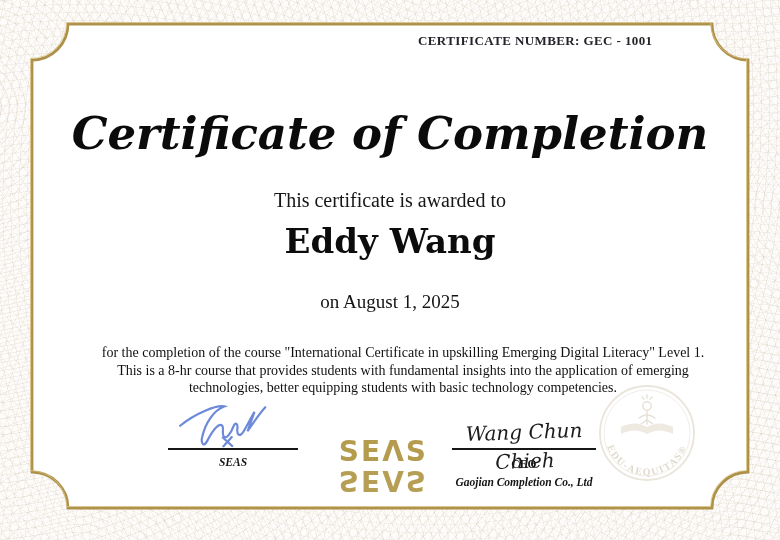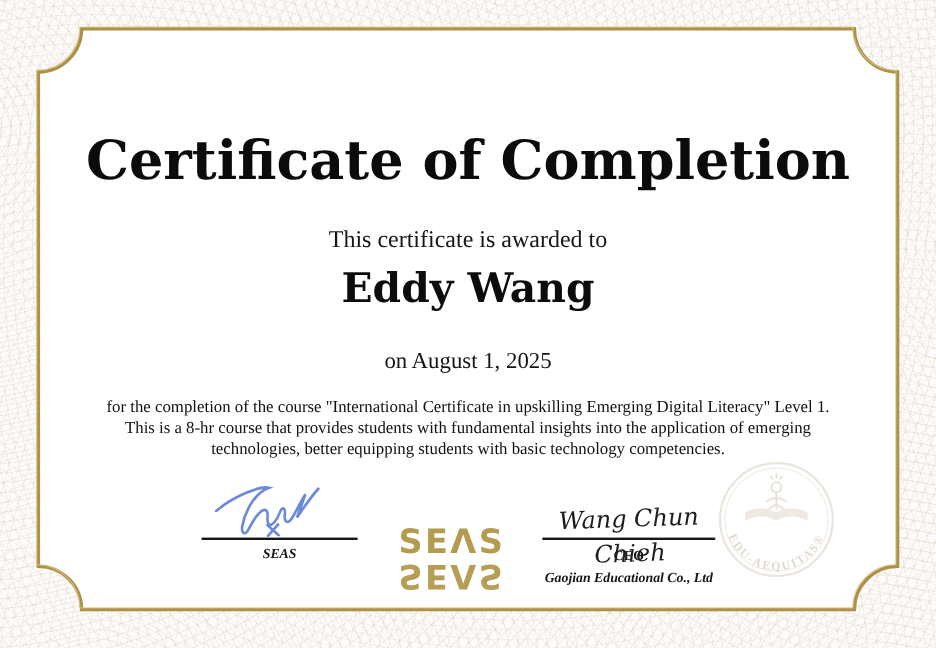--- a/index.html
+++ b/index.html
@@ -13,39 +13,39 @@
       repeating-radial-gradient(circle at 94% 114%, rgba(186,166,140,.11) 0 1px, rgba(0,0,0,0) 1px 8px),
       repeating-radial-gradient(circle at 55% -14%, rgba(186,166,140,.10) 0 1px, rgba(0,0,0,0) 1px 8px);
     font-family:"Liberation Serif",serif;color:#141414;
   }
   .bg{position:absolute;inset:0;}
   .abs{position:absolute;left:0;right:0;text-align:center;margin:0;}
   .cert-number{position:absolute;left:418px;top:33px;font-weight:700;font-size:13px;
     letter-spacing:.4px;color:#24242b;font-family:"Liberation Serif",serif;}
   .org-title{top:76px;font-weight:700;font-size:30px;letter-spacing:.4px;
     color:var(--gold-text,#b8973f);white-space:pre;font-family:"Liberation Serif",serif;}
-  .script-title{top:107px;font-weight:700;font-size:45px;color:#0b0b0b;
+  .script-title{top:107px;font-style:italic;font-weight:700;font-size:45px;color:#0b0b0b;
     font-family:"DejaVu Serif",serif;}
   .award-line{top:189px;font-size:20px;color:#161616;}
   .recipient{top:221px;font-weight:700;font-size:34px;color:#0c0c0c;font-family:"DejaVu Serif",serif;}
   .date-line{top:291px;font-size:19px;}
-  .desc{position:absolute;left:88px;top:331px;width:604px;margin:0;text-align:center;
+  .desc{position:absolute;left:88px;top:331px;width:604px;margin:13px;text-align:center;
     font-size:14px;line-height:17.6px;color:#101010;}
   .sig-block{position:absolute;text-align:center;color:#151515;}
   .sig-block .sig-name{font-weight:700;font-size:15.5px;margin-top:5px;}
   .sig-block .sig-role{font-weight:700;font-size:11.5px;margin-top:8px;letter-spacing:.2px;}
   .sig-block .sig-org{font-weight:700;font-size:11.5px;margin-top:6px;font-style:italic;}
   .sig-line{height:2px;background:#161616;margin:1px auto 0;}
   .sig-left{left:147px;top:397px;width:172px;}
   .sig-left svg{display:block;margin:0 auto;transform:rotate(-3deg);}
   .sig-right{left:436px;top:418px;width:176px;}
   .sig-script{font-family:"DejaVu Serif",serif;font-style:italic;font-size:20px;color:#1c1c1c;
     transform:rotate(-2deg);height:29px;line-height:29px;}
   .sig-right .sig-line{height:1.5px;width:144px;}
-  .seas-logo{position:absolute;left:332px;top:438px;width:96px;text-align:left;
+  .seas-logo{position:absolute;left:332px;top:438px;width:96px;text-align:right;
     color:var(--logo-gold,#b49b4e);font-family:"DejaVu Sans",sans-serif;font-weight:700;}
   .seas-row{display:block;font-size:28px;line-height:27px;letter-spacing:2px;}
   .seas-row.flip{transform:scaleY(-1);margin-top:2px;opacity:.96;}
   .seal-text-svg{font-family:"Liberation Serif",serif;font-size:10px;letter-spacing:1.6px;
     fill:#c6bca4;font-weight:700;}
 </style>
 </head>
 <body>
 
 <div class="stage">
@@ -68,20 +68,21 @@
       <path d="M621 427 Q635 420 647 427 Q659 420 673 427 L673 434 Q659 427 647 434 Q635 427 621 434 Z" fill="#ddd5c3" opacity=".9"></path>
       <defs>
         <path id="sealArc" d="M605.6 440.3 A42 42 0 0 0 688.4 440.3" fill="none"></path>
       </defs>
       <text class="seal-text-svg">
         <textPath href="#sealArc" xlink:href="#sealArc" startOffset="50%" text-anchor="middle">EDU-AEQUITAS®</textPath>
       </text>
     </g>
   </svg>
 
+  <div class="cert-number">CERTIFICATE NUMBER: GEC - 1001</div>
 
   <div class="abs script-title">Certificate of Completion</div>
 
   <div class="abs award-line">This certificate is awarded to</div>
   <div class="abs recipient">Eddy Wang</div>
   <div class="abs date-line">on August 1, 2025</div>
   <p class="desc">for the completion of the course "International Certificate in upskilling Emerging Digital Literacy" Level 1. This is a 8-hr course that provides students with fundamental insights into the application of emerging technologies, better equipping students with basic technology competencies.</p>
 
   <div class="sig-block sig-left">
     <svg width="130" height="50" viewBox="0 0 130 50">
@@ -96,16 +97,16 @@
 
   <div class="seas-logo">
     <span class="seas-row">SEΛS</span>
     <span class="seas-row flip">SEΛS</span>
   </div>
 
   <div class="sig-block sig-right">
     <div class="sig-script">Wang Chun Chieh</div>
     <div class="sig-line"></div>
     <div class="sig-role">CEO</div>
-    <div class="sig-org">Gaojian Educational Co., Ltd</div>
+    <div class="sig-org">Gaojian Completion Co., Ltd</div>
   </div>
 
 </div>
 
 </body></html>

